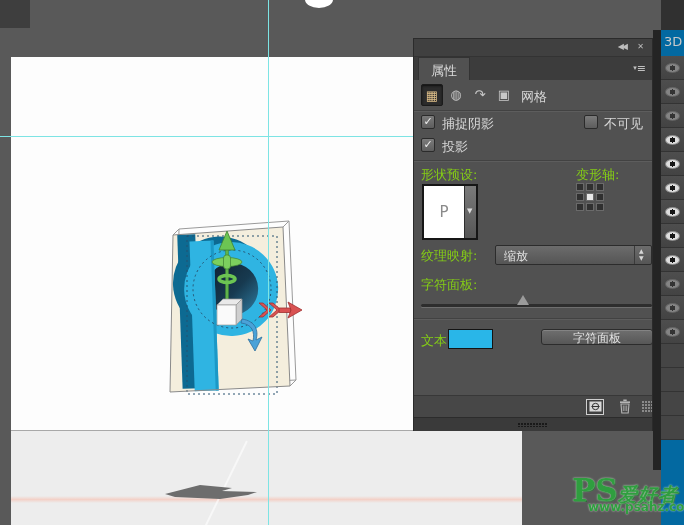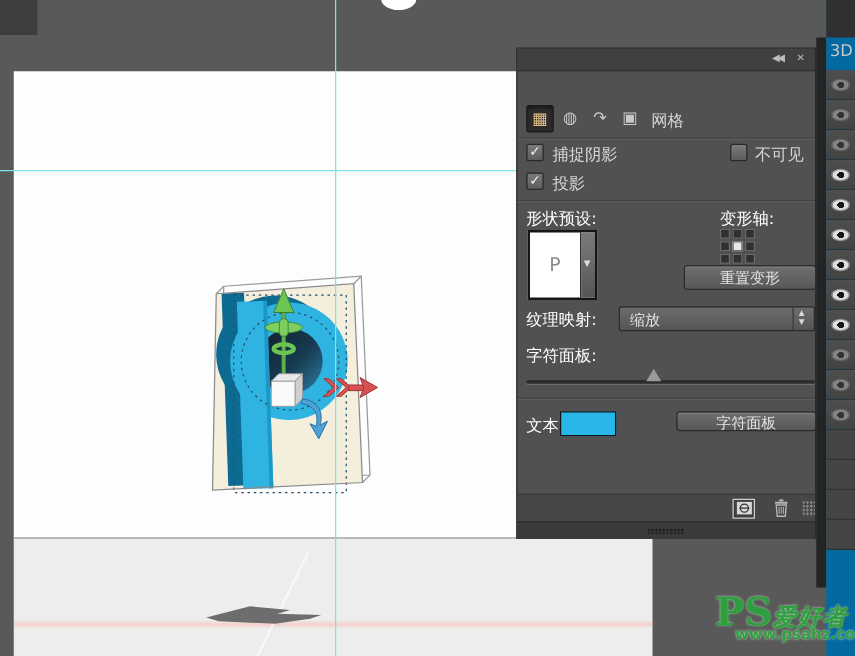--- a/index.html
+++ b/index.html
@@ -53,21 +53,21 @@
            font-size:13px; color:#c8c8c8; border-radius:2px; }
   .f-btn.active { background:#2c2c2c; border:1px solid #1b1b1b; box-shadow:inset 0 1px 2px #111; color:#e0c08a; }
   .f-label { position:absolute; left:107px; top:5px; font-size:13px; }
 
   .cb-row { position:absolute; left:0; width:238px; height:18px; }
   .cbox { position:absolute; width:14px; height:14px; background:linear-gradient(#7b7b7b,#5d5d5d);
           border:1px solid #2b2b2b; border-radius:2px; text-align:center; line-height:12px;
           font-size:11px; color:#efefef; }
   .cb-label { position:absolute; top:0; font-size:13px; }
 
-  .sec-label { position:absolute; font-size:13px; color:#ffffff; }
+  .sec-label { position:absolute; font-size:13px; color:#84cc16; }
 
   .thumb-box { position:absolute; left:8px; top:104px; width:56px; height:56px; background:#fff;
                border:2px solid #161616; }
   .thumb-letter { position:absolute; left:0; top:0; width:40px; height:52px; text-align:center; line-height:52px;
                   color:#8a8a8a; font-size:15px; }
   .thumb-strip { position:absolute; right:0; top:0; width:12px; height:52px;
                  background:linear-gradient(#7a7a7a,#565656); border-left:1px solid #2e2e2e; }
   .thumb-strip .arr { position:absolute; left:2px; top:21px; font-size:7px; color:#ddd; }
 
   .axis-grid { position:absolute; left:162px; top:103px; width:30px; height:30px;
@@ -200,20 +200,24 @@
 
   <svg class="shadow-svg" width="120" height="28" viewBox="0 0 120 28">
     <polygon points="5,16 40,7 72,10 62,13 97,14 88,17 60,21 15,19" fill="#6d6d6d"></polygon>
   </svg>
 
   <div class="panel">
     <div class="p-titlebar">
       <span class="tb-ic tb-collapse">◀◀</span>
       <span class="tb-ic tb-close">✕</span>
     </div>
+    <div class="p-tabbar">
+      <span class="p-tab">属性</span>
+      <span class="p-menu"><span class="arr">▾</span><span>≡</span></span>
+    </div>
 
     <div class="p-content">
 
       <div class="filter-row">
         <span class="f-btn active" style="left:7px">▦</span>
         <span class="f-btn" style="left:31px">◍</span>
         <span class="f-btn" style="left:55px">↷</span>
         <span class="f-btn" style="left:79px">▣</span>
         <span class="f-label">网格</span>
       </div>
@@ -246,21 +250,20 @@
           <i></i>
           <i></i>
           <i></i>
           <i class="center"></i>
           <i></i>
           <i></i>
           <i></i>
           <i></i>
       </div>
 
-      <button class="btn" style="left:133px; top:132px; width:106px; height:20px">重置变形</button>
 
       <span class="sec-label" style="left:7px; top:167px">纹理映射:</span>
       <div class="dropdown">
         <span class="dd-value">缩放</span>
         <span class="dd-split">
           <span class="u">▲</span>
           <span class="d">▼</span>
         </span>
       </div>
 

